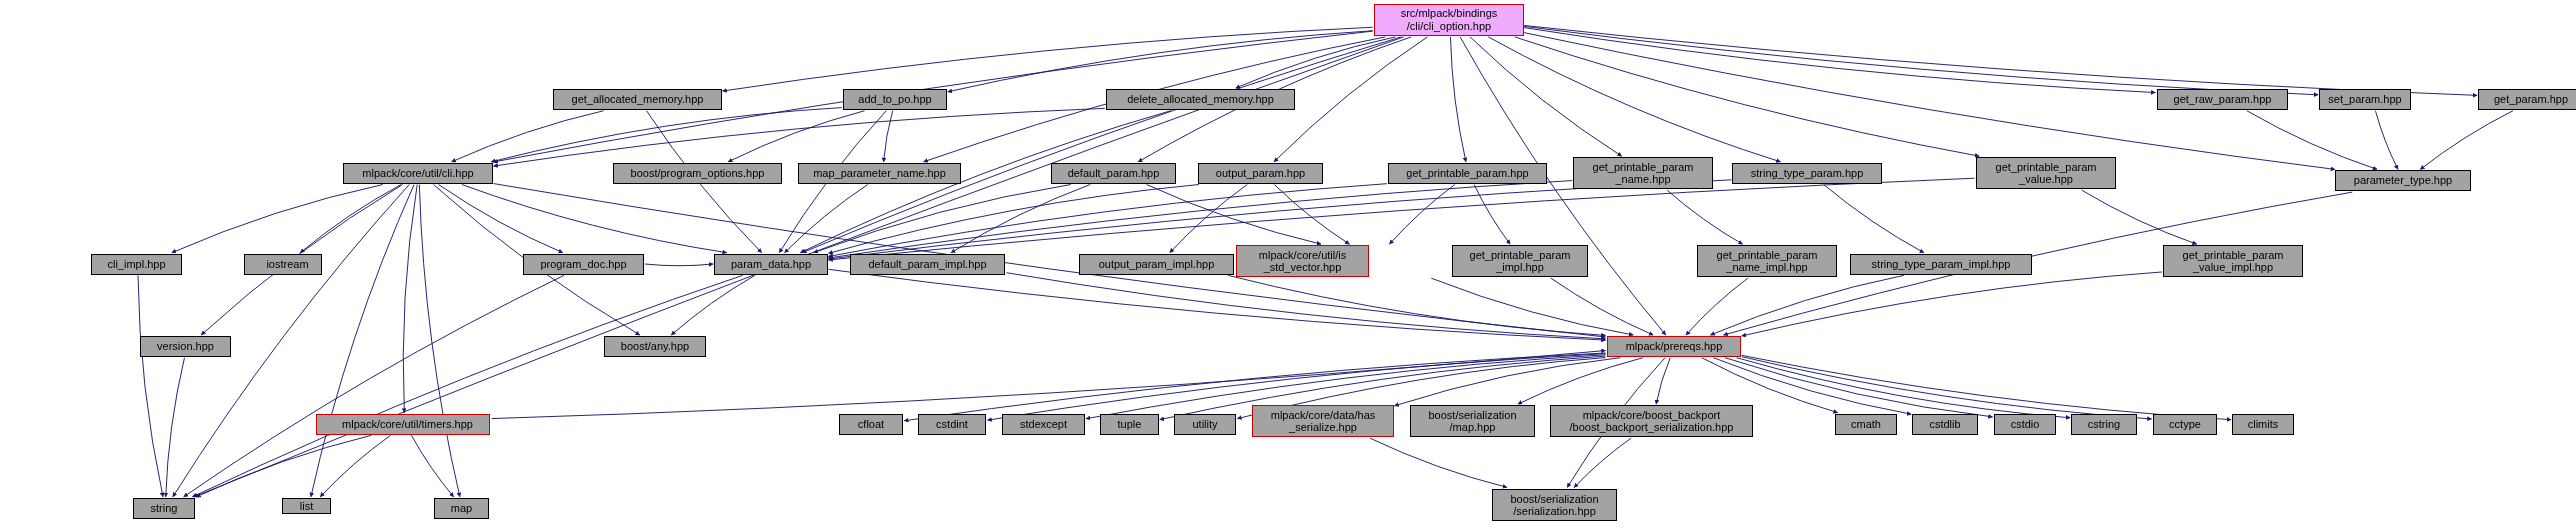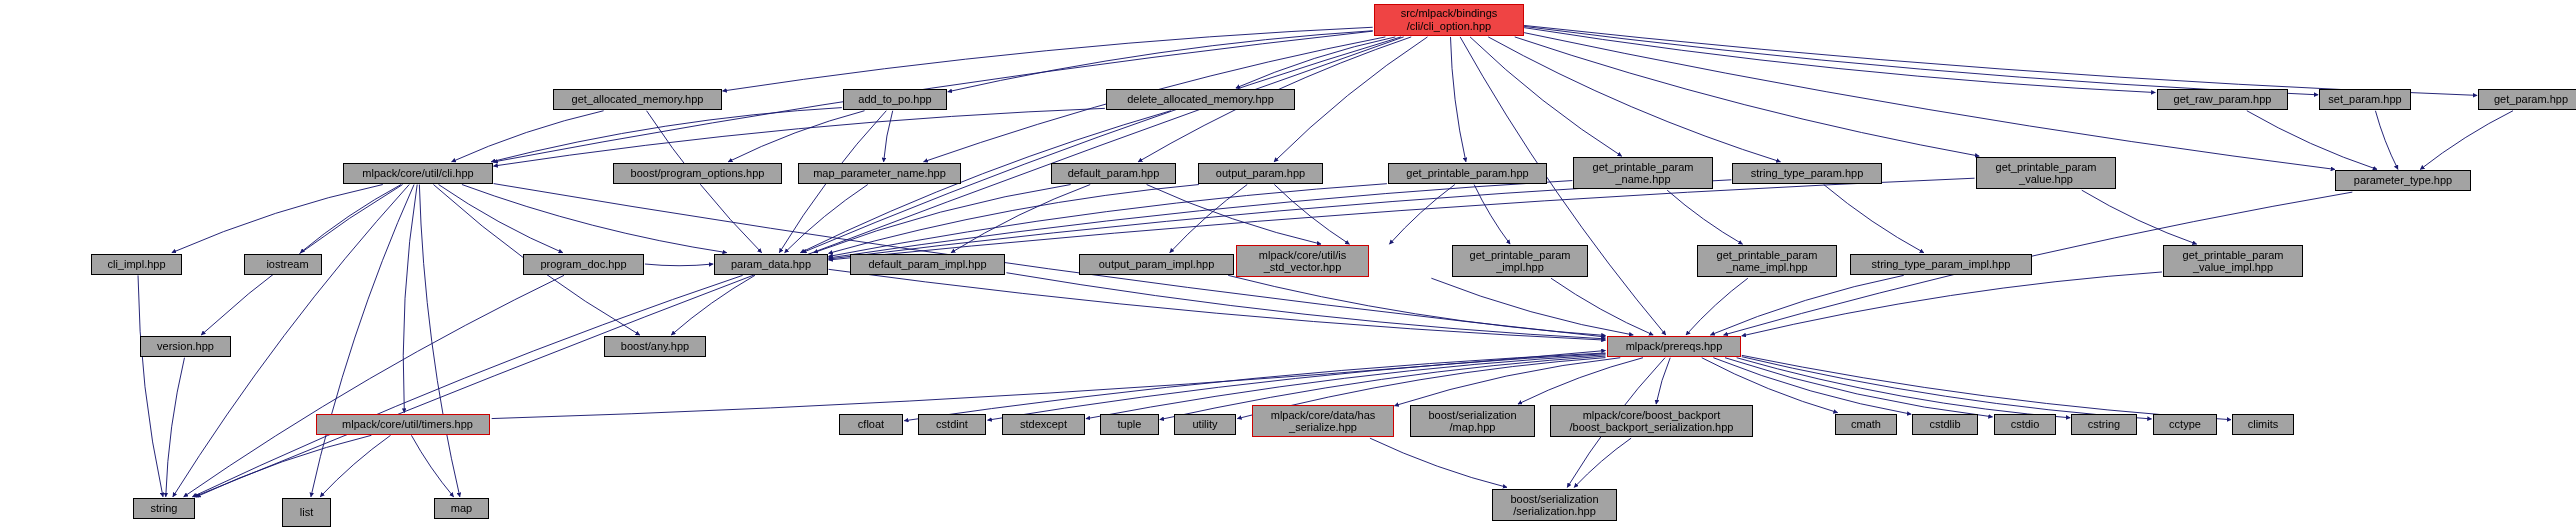--- a/index.html
+++ b/index.html
@@ -37,21 +37,21 @@
     color: #000000;
     white-space: pre;
     letter-spacing: 0px;
     z-index: 5;
   }
   .node.red {
     border-color: #cc0000;
   }
   .node.root {
     border-color: #cc0000;
-    background: #ef4444;
+    background: #f0abfc;
   }
 </style>
 </head>
 <body>
 
 <div id="root">
   <svg id="edges" viewBox="0 0 2721 559" xmlns="http://www.w3.org/2000/svg">
       <defs>
         <marker id="arr" viewBox="0 0 10 10" refX="9" refY="5" markerWidth="5" markerHeight="5" orient="auto-start-reverse">
           <path d="M 0 0 L 10 5 L 0 10 z" fill="#191970"></path>
@@ -200,18 +200,18 @@
 /map.hpp</div>
     <div class="node" style="left: 1550px; top: 405px; width: 203px; height: 32px;">mlpack/core/boost_backport
 /boost_backport_serialization.hpp</div>
     <div class="node" style="left: 1835px; top: 414px; width: 62px; height: 21px;">cmath</div>
     <div class="node" style="left: 1912px; top: 414px; width: 66px; height: 21px;">cstdlib</div>
     <div class="node" style="left: 1994px; top: 414px; width: 62px; height: 21px;">cstdio</div>
     <div class="node" style="left: 2071px; top: 414px; width: 66px; height: 21px;">cstring</div>
     <div class="node" style="left: 2153px; top: 414px; width: 64px; height: 21px;">cctype</div>
     <div class="node" style="left: 2232px; top: 414px; width: 62px; height: 21px;">climits</div>
     <div class="node" style="left: 133px; top: 498px; width: 62px; height: 21px;">string</div>
-    <div class="node" style="left: 282px; top: 498px; width: 49px; height: 29px;">list</div>
+    <div class="node" style="left: 282px; top: 498px; width: 49px; height: 16px;">list</div>
     <div class="node" style="left: 434px; top: 498px; width: 55px; height: 21px;">map</div>
     <div class="node" style="left: 1492px; top: 489px; width: 125px; height: 32px;">boost/serialization
 /serialization.hpp</div>
   </div>
 
 
 </body></html>

